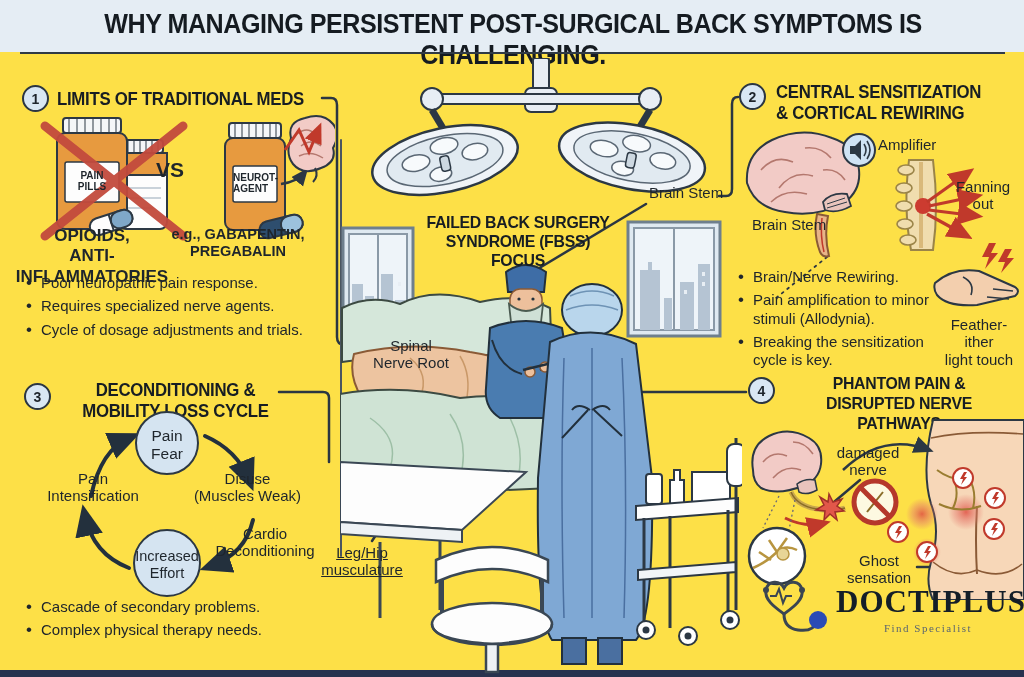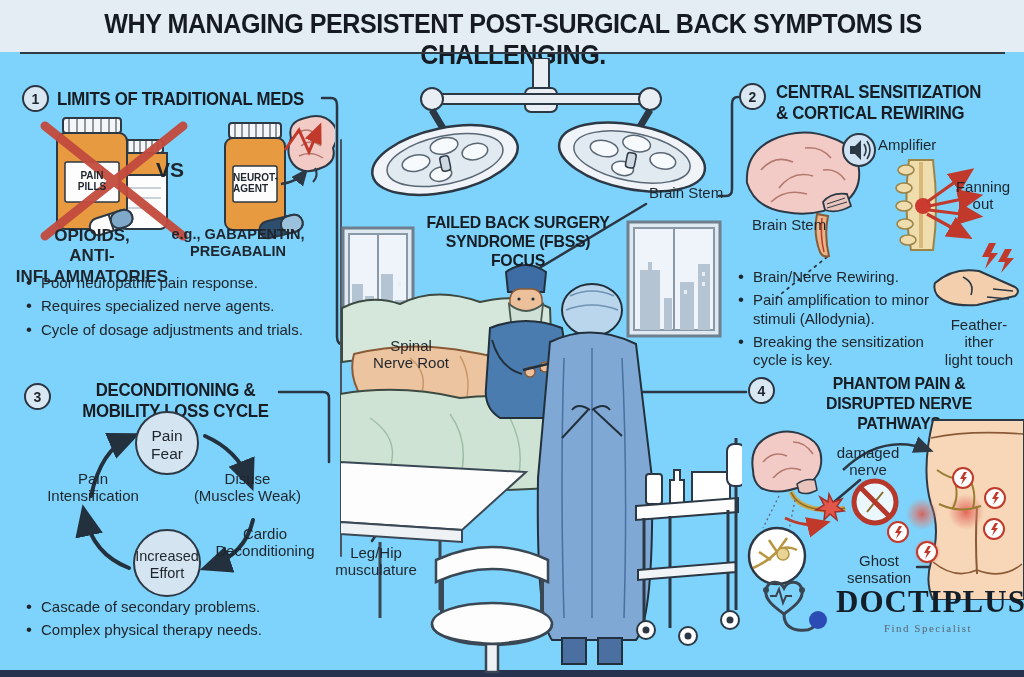--- a/index.html
+++ b/index.html
@@ -1,16 +1,16 @@
 <!DOCTYPE html>
 <html><head>
 <meta charset="utf-8">
 <style>
   html,body{margin:0;padding:0;background:#9aa3ad;}
-  #stage{position:relative;width:1024px;height:677px;background:#7dd3fc;overflow:hidden;
+  #stage{position:relative;width:1024px;height:677px;background:#fde047;overflow:hidden;
          font-family:"Liberation Sans",sans-serif;color:#1e252c;}
   .abs{position:absolute;}
   .pre{white-space:pre-line;}
   .ctr{text-align:center;}
   
   #band{left:0;top:0;width:1024px;height:52px;background:#e5edf4;}
   #title{left:18px;top:9px;width:990px;font-size:27px;font-weight:700;letter-spacing:-0.5px;
          transform:scaleX(.93);transform-origin:center;text-align:center;color:#151b21;}
   #rule{left:20px;top:52px;width:985px;height:2px;background:#2f3a45;}
   
@@ -170,21 +170,21 @@
       <path d="M92,566 Q92,582 152,586 Q212,582 212,566" fill="none"></path>
       <rect x="146" y="586" width="12" height="28" fill="#eef2f5"></rect>
     </g>
   </svg>
 
   <div class="abs ctr hdc pre" style="left:413px;top:213px;width:210px;font-size:16.5px;line-height:1.15;">FAILED BACK SURGERY
 SYNDROME (FBSS) FOCUS</div>
   <div class="abs lbl" style="left:649px;top:184px;">Brain Stem</div>
   <div class="abs lbl ctr pre" style="left:352px;top:337px;width:118px;">Spinal
 Nerve Root</div>
-  <div class="abs lbl ctr pre" style="left:326px;top:544px;width:100px;">Leg/Hip
+  <div class="abs lbl ctr pre" style="left:312px;top:544px;width:100px;text-decoration:underline;">Leg/Hip
 musculature</div>
 
   <div class="abs numc" style="left:22px;top:85px;">1</div>
   <div class="abs hd" style="left:57px;top:89px;font-size:17.5px;">LIMITS OF TRADITIONAL MEDS</div>
 
   <svg class="abs" style="left:15px;top:110px;" width="320" height="150" viewBox="0 0 320 150">
     <defs>
       <marker id="aRed" markerWidth="8" markerHeight="8" refX="5" refY="3" orient="auto">
         <path d="M0,0 L7,3 L0,6 Z" fill="#c0392b"></path>
       </marker>

